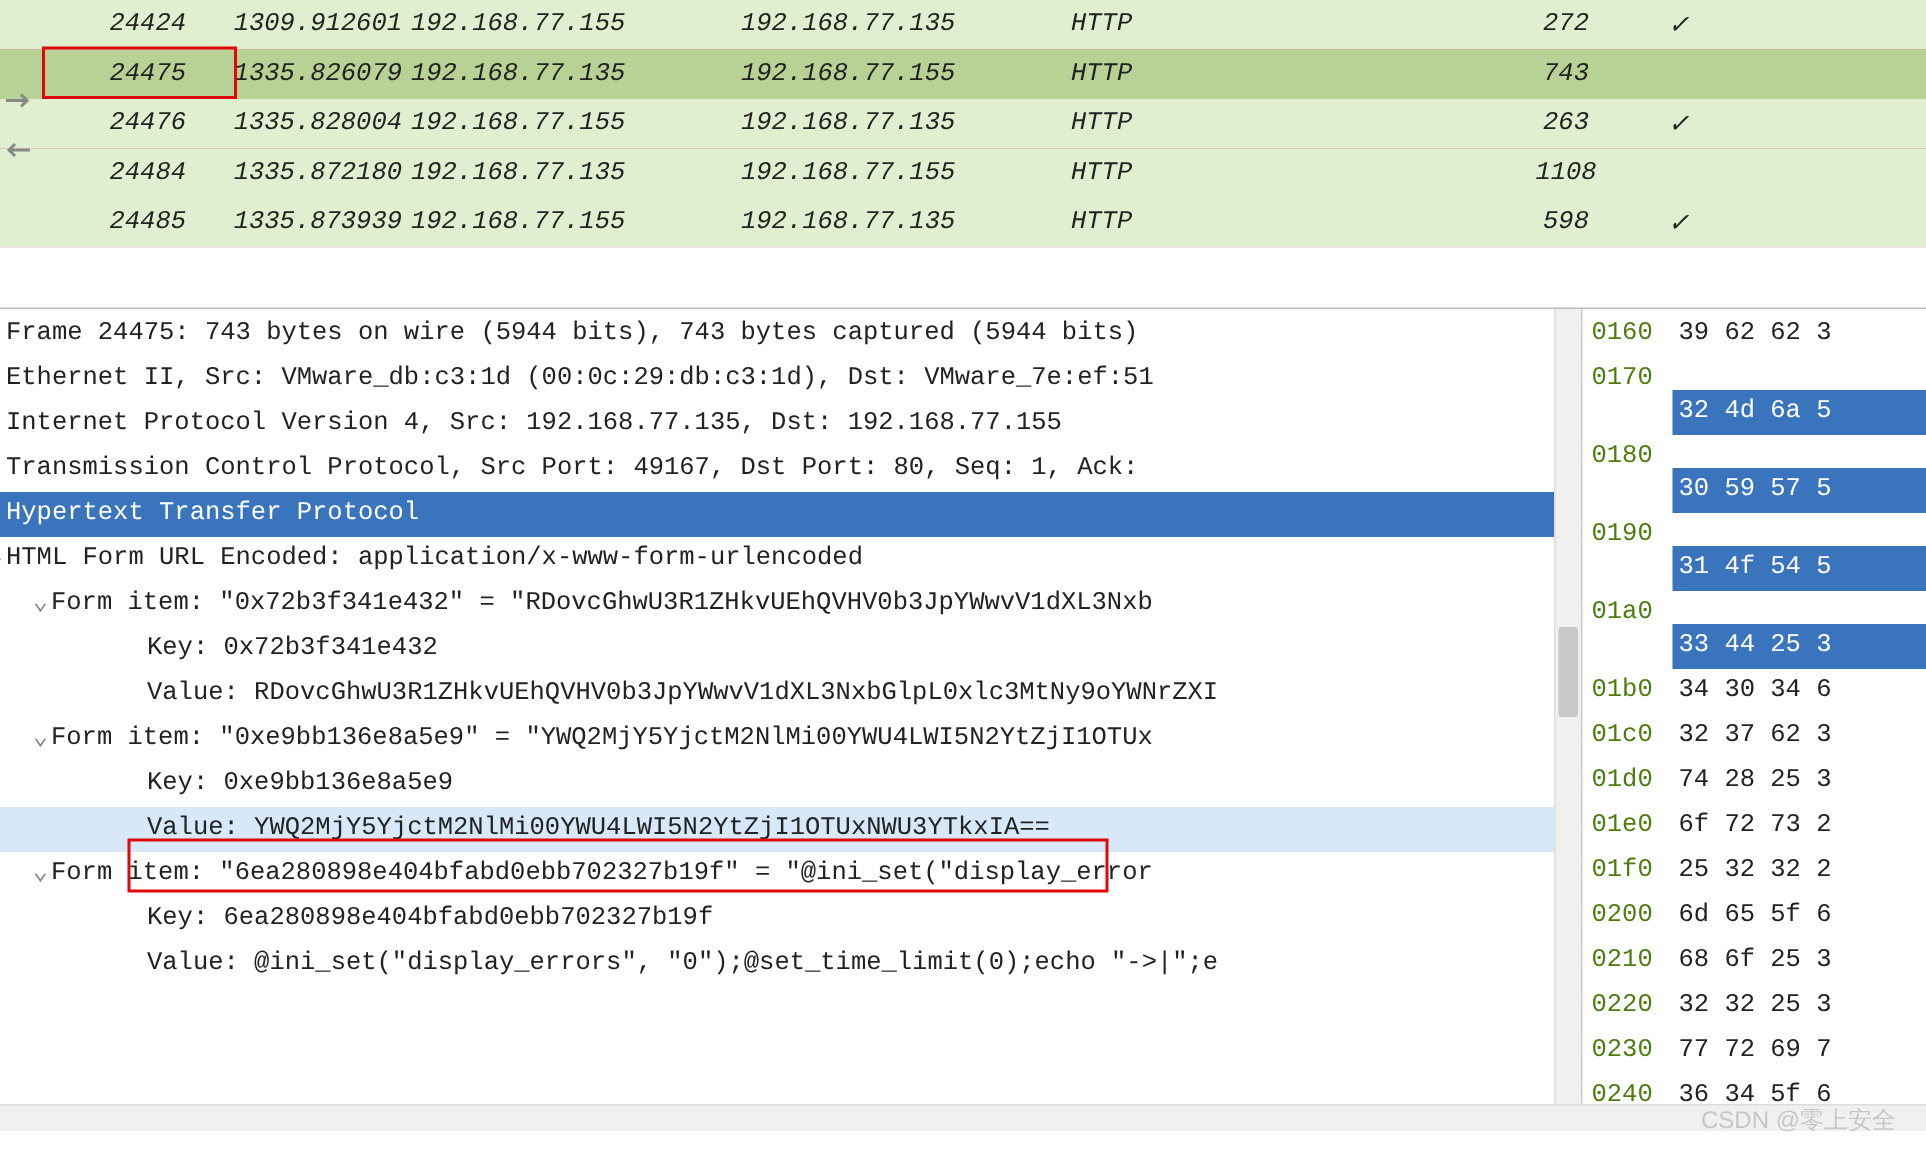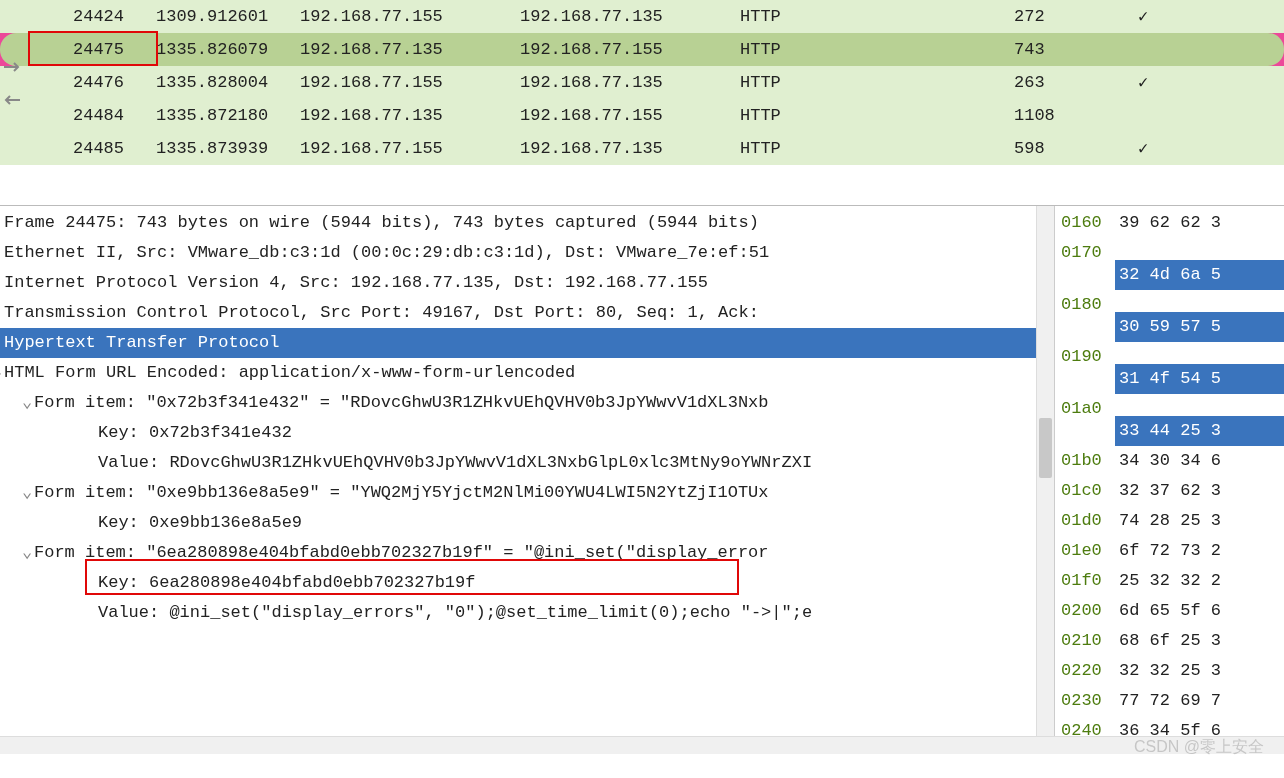--- a/index.html
+++ b/index.html
@@ -8,39 +8,39 @@
     font-size: 17px;
     background: #fff;
     color: #222;
     overflow: hidden;
     width: 1284px;
     height: 778px;
   }
   .packet-list {
     width: 100%;
     background: #ec4899;
+    font-style: italic;
   }
   .packet-row {
     display: flex;
     height: 33px;
     align-items: center;
     background: #e0efd0;
     white-space: pre;
     padding-left: 24px;
   }
   .packet-row.selected {
     background: #b8d194;
-    border-radius: 16px;
   }
   .packet-row .c-no    { width: 100px; text-align: right; }
-  .packet-row .c-time  { width: 144px; text-align: left; padding-left: 6px; margin-left: 26px;}
+  .packet-row .c-time  { width: 144px; text-align: right; padding-left: 6px;}
   .packet-row .c-src   { width: 220px; text-align: left; padding-left: 6px;}
   .packet-row .c-dst   { width: 220px; text-align: left; padding-left: 6px;}
   .packet-row .c-proto { width: 280px; text-align: left; padding-left: 6px;}
-  .packet-row .c-len   { width: 112px; text-align: left; }
+  .packet-row .c-len   { width: 112px; text-align: center; }
   .packet-row .c-info  { flex: 1; padding-left: 6px;}
   .check { color: #222; padding-left: 6px;}
   .redbox-top {
     position: absolute;
     left: 28px; top: 31px;
     width: 130px; height: 35px;
     border: 2px solid #e00808;
     pointer-events: none;
   }
   .arrow {
@@ -147,20 +147,21 @@
     <div class="tree-row ind0"><span class="caret">›</span><span>Ethernet II, Src: VMware_db:c3:1d (00:0c:29:db:c3:1d), Dst: VMware_7e:ef:51</span></div>
     <div class="tree-row ind0"><span class="caret">›</span><span>Internet Protocol Version 4, Src: 192.168.77.135, Dst: 192.168.77.155</span></div>
     <div class="tree-row ind0"><span class="caret">›</span><span>Transmission Control Protocol, Src Port: 49167, Dst Port: 80, Seq: 1, Ack:</span></div>
     <div class="tree-row ind0 sel-http"><span class="caret">›</span><span>Hypertext Transfer Protocol</span></div>
     <div class="tree-row ind0"><span class="caret">⌄</span><span>HTML Form URL Encoded: application/x-www-form-urlencoded</span></div>
     <div class="tree-row ind1"><span class="caret">⌄</span><span>Form item: "0x72b3f341e432" = "RDovcGhwU3R1ZHkvUEhQVHV0b3JpYWwvV1dXL3Nxb</span></div>
     <div class="tree-row ind3"><span>Key: 0x72b3f341e432</span></div>
     <div class="tree-row ind3"><span>Value: RDovcGhwU3R1ZHkvUEhQVHV0b3JpYWwvV1dXL3NxbGlpL0xlc3MtNy9oYWNrZXI</span></div>
     <div class="tree-row ind1"><span class="caret">⌄</span><span>Form item: "0xe9bb136e8a5e9" = "YWQ2MjY5YjctM2NlMi00YWU4LWI5N2YtZjI1OTUx</span></div>
     <div class="tree-row ind3"><span>Key: 0xe9bb136e8a5e9</span></div>
+    <div class="tree-row ind3 val-hl"><span>Value: YWQ2MjY5YjctM2NlMi00YWU4LWI5N2YtZjI1OTUxNWU3YTkxIA==</span></div>
     <div class="tree-row ind1"><span class="caret">⌄</span><span>Form item: "6ea280898e404bfabd0ebb702327b19f" = "@ini_set("display_error</span></div>
     <div class="tree-row ind3"><span>Key: 6ea280898e404bfabd0ebb702327b19f</span></div>
     <div class="tree-row ind3"><span>Value: @ini_set("display_errors", "0");@set_time_limit(0);echo "-&gt;|";e</span></div>
 
     <div class="redbox-val"></div>
     <div class="scrollbar-v">
         <div class="scrollbar-thumb"></div>
       </div>
   </div>
 

